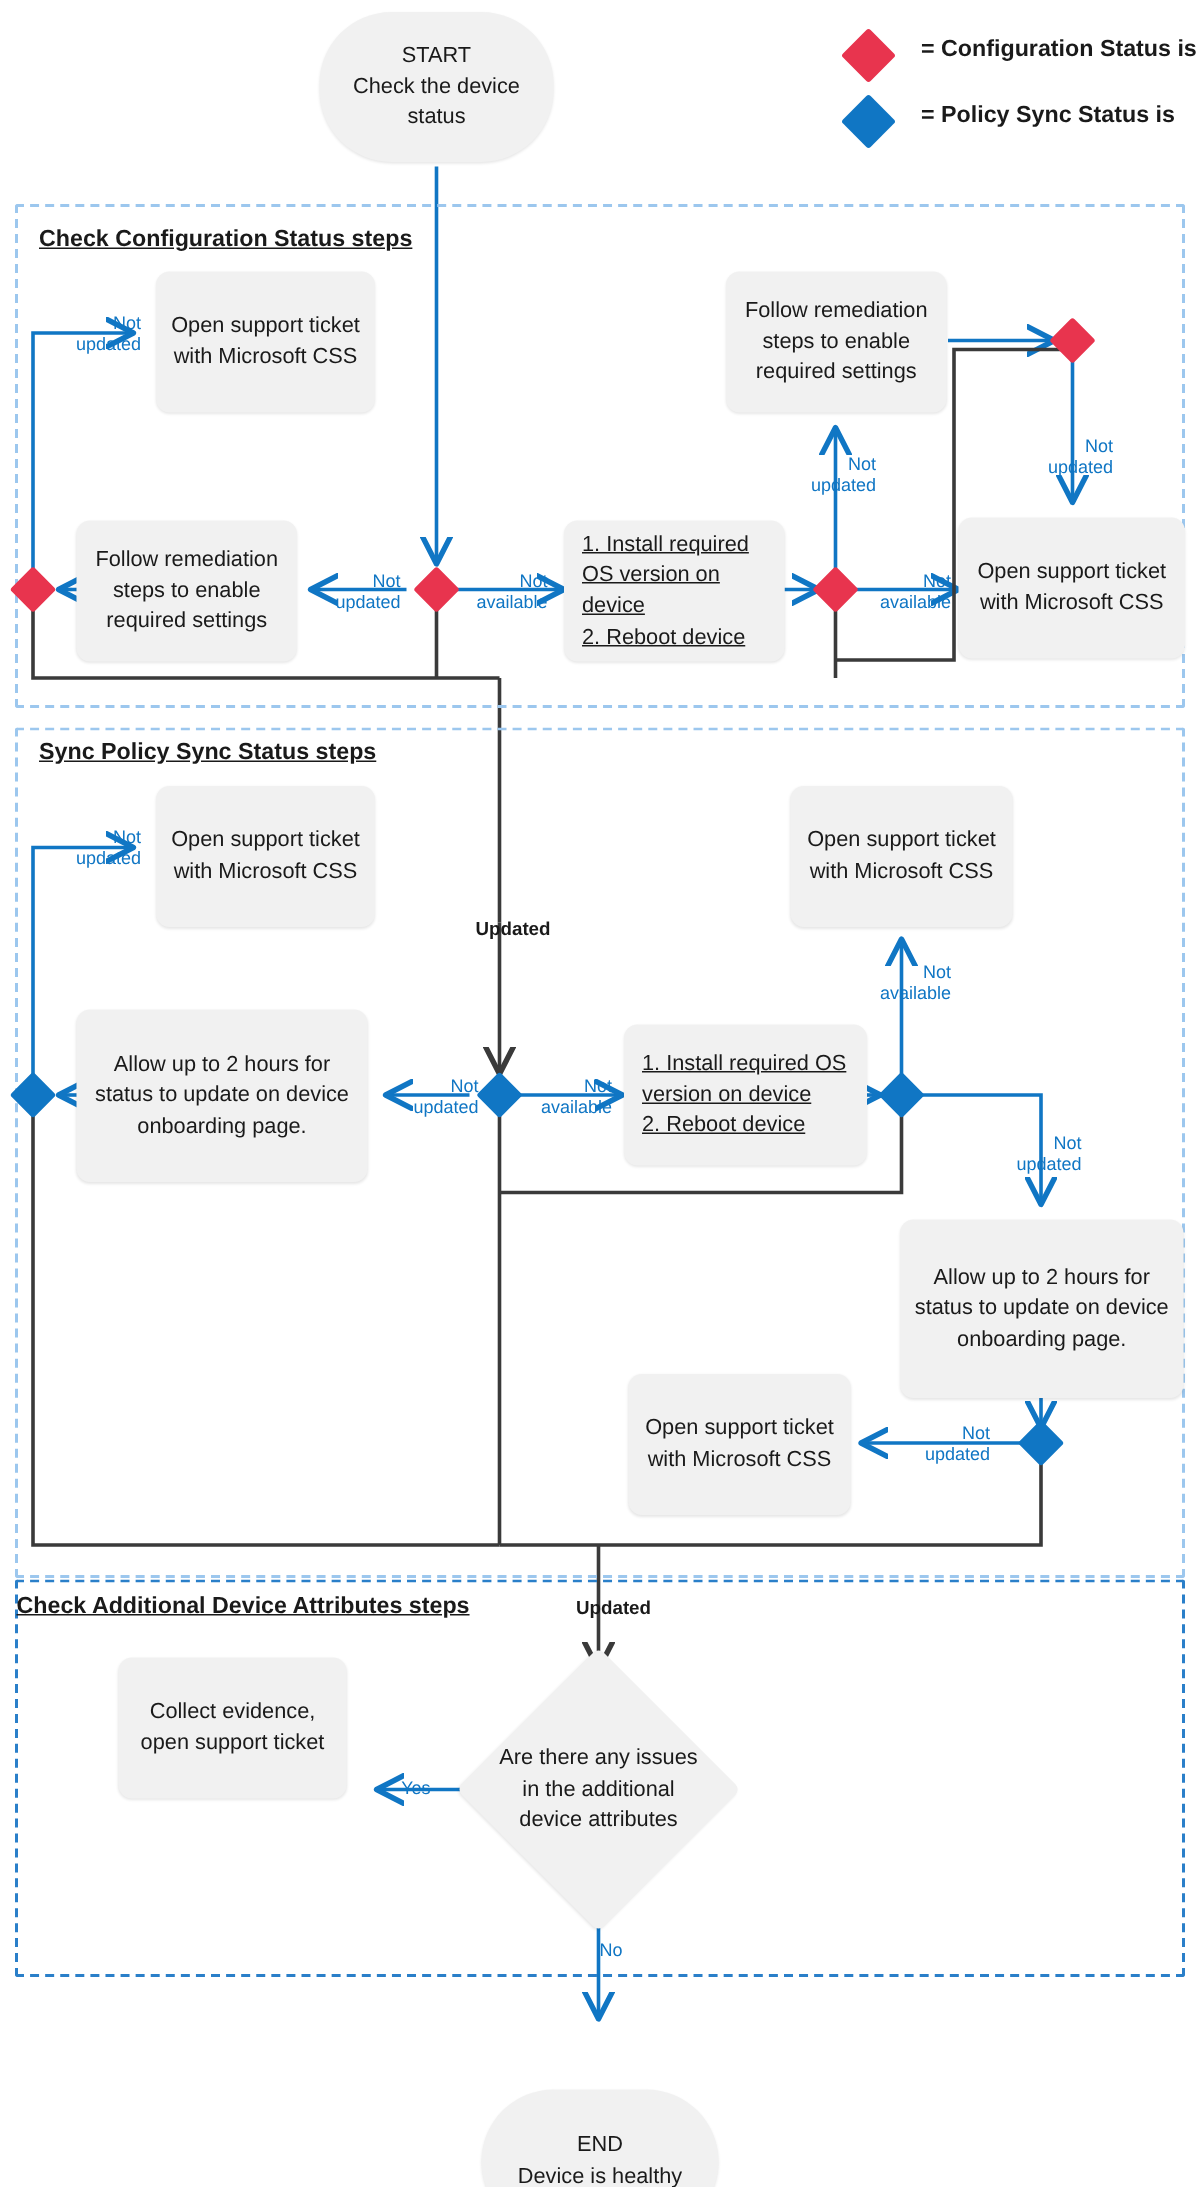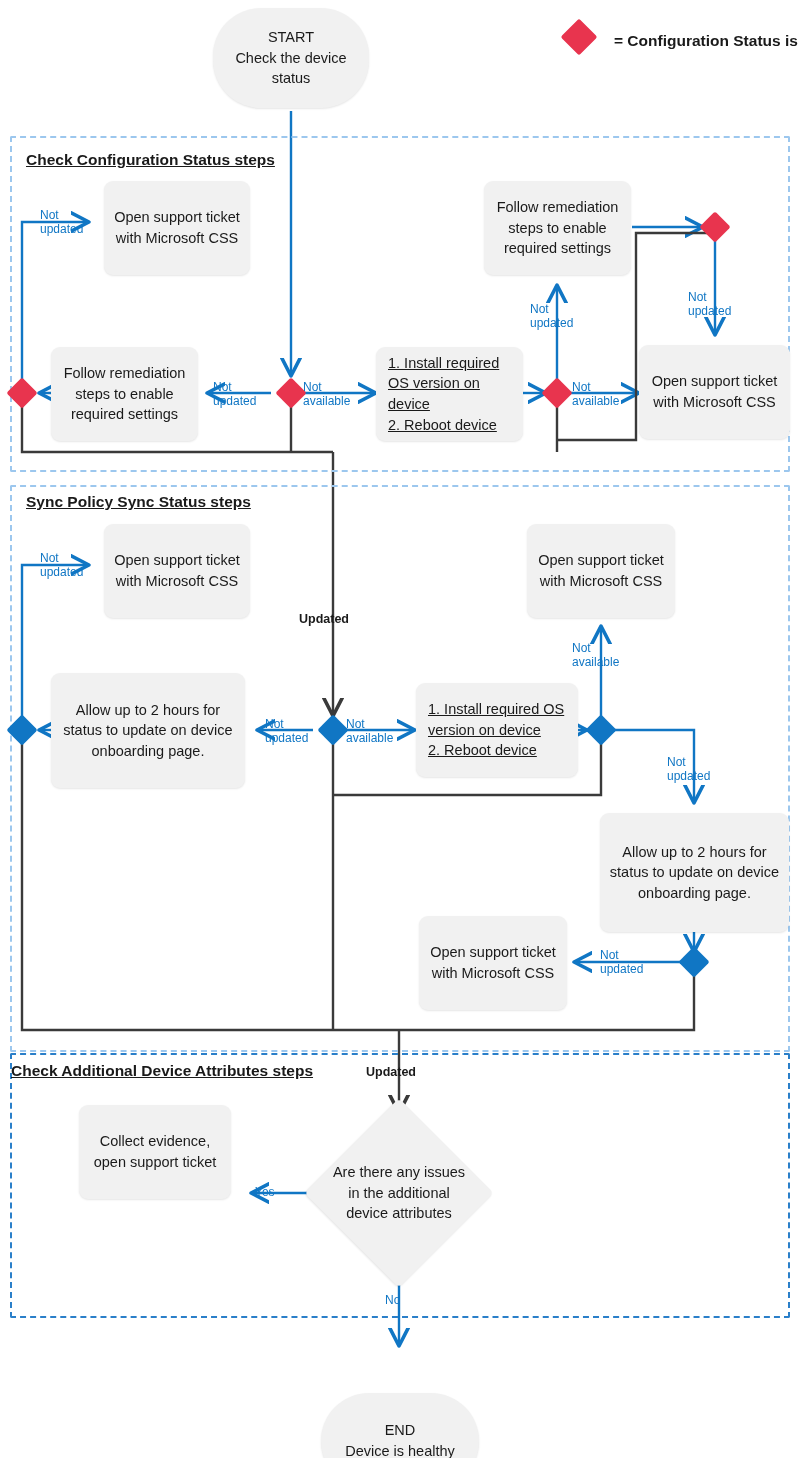--- a/index.html
+++ b/index.html
@@ -57,21 +57,21 @@
   .dia{
     position:absolute;
     width:22px;height:22px;
     transform:rotate(45deg);
     border-radius:2px;
   }
   .dia.red{background:#e8344e;}
   .dia.blue{background:#1076c4;}
 
   
-  .legend-row{position:absolute;display:flex;align-items:flex-end;}
+  .legend-row{position:absolute;display:flex;align-items:flex-start;}
   .legend-dia{width:26px;height:26px;transform:rotate(45deg);border-radius:2px;flex:0 0 auto;}
   .legend-dia.red{background:#e8344e;}
   .legend-dia.blue{background:#1076c4;}
   .legend-txt{
     margin-left:22px;
     font-size:15.5px;font-weight:bold;color:#1a1a1a;white-space:nowrap;
   }
 
   
   .region{
@@ -84,21 +84,21 @@
   .region-title{
     position:absolute;
     font-size:15.5px;font-weight:bold;color:#1a1a1a;white-space:nowrap;text-decoration:underline;
   }
 
   
   .elabel{
     position:absolute;
     font-size:12px;line-height:1.18;
     color:#1076c4;
-    text-align:left;
+    text-align:right;
     white-space:pre-line;
     font-weight:normal;
   }
   .elabel.dark{color:#1a1a1a;font-weight:bold;font-size:12.5px;}
 </style>
 </head>
 <body>
 
 <div id="root">
 
@@ -178,20 +178,24 @@
       <path d="M399,1265 L399,1345" stroke="#1076c4" marker-end="url(#ab)"></path>
     </g>
   </svg>
 
   <div id="node-layer">
 
     <div class="legend-row" style="left:566px;top:24px;">
       <span class="legend-dia red"></span>
       <span class="legend-txt">= Configuration Status is</span>
     </div>
+    <div class="legend-row" style="left:566px;top:68px;">
+      <span class="legend-dia blue"></span>
+      <span class="legend-txt">= Policy Sync Status is</span>
+    </div>
 
     <div class="region" style="left:10px;top:136px;width:780px;height:336px;"></div>
     <div class="region-title" style="left:26px;top:151px;">Check Configuration Status steps</div>
 
     <div class="region" style="left:10px;top:485px;width:780px;height:567px;"></div>
     <div class="region-title" style="left:26px;top:493px;">Sync Policy Sync Status steps</div>
 
     <div class="region last" style="left:10px;top:1053px;width:780px;height:265px;"></div>
     <div class="region-title" style="left:11px;top:1062px;">Check Additional Device Attributes steps</div>
 

